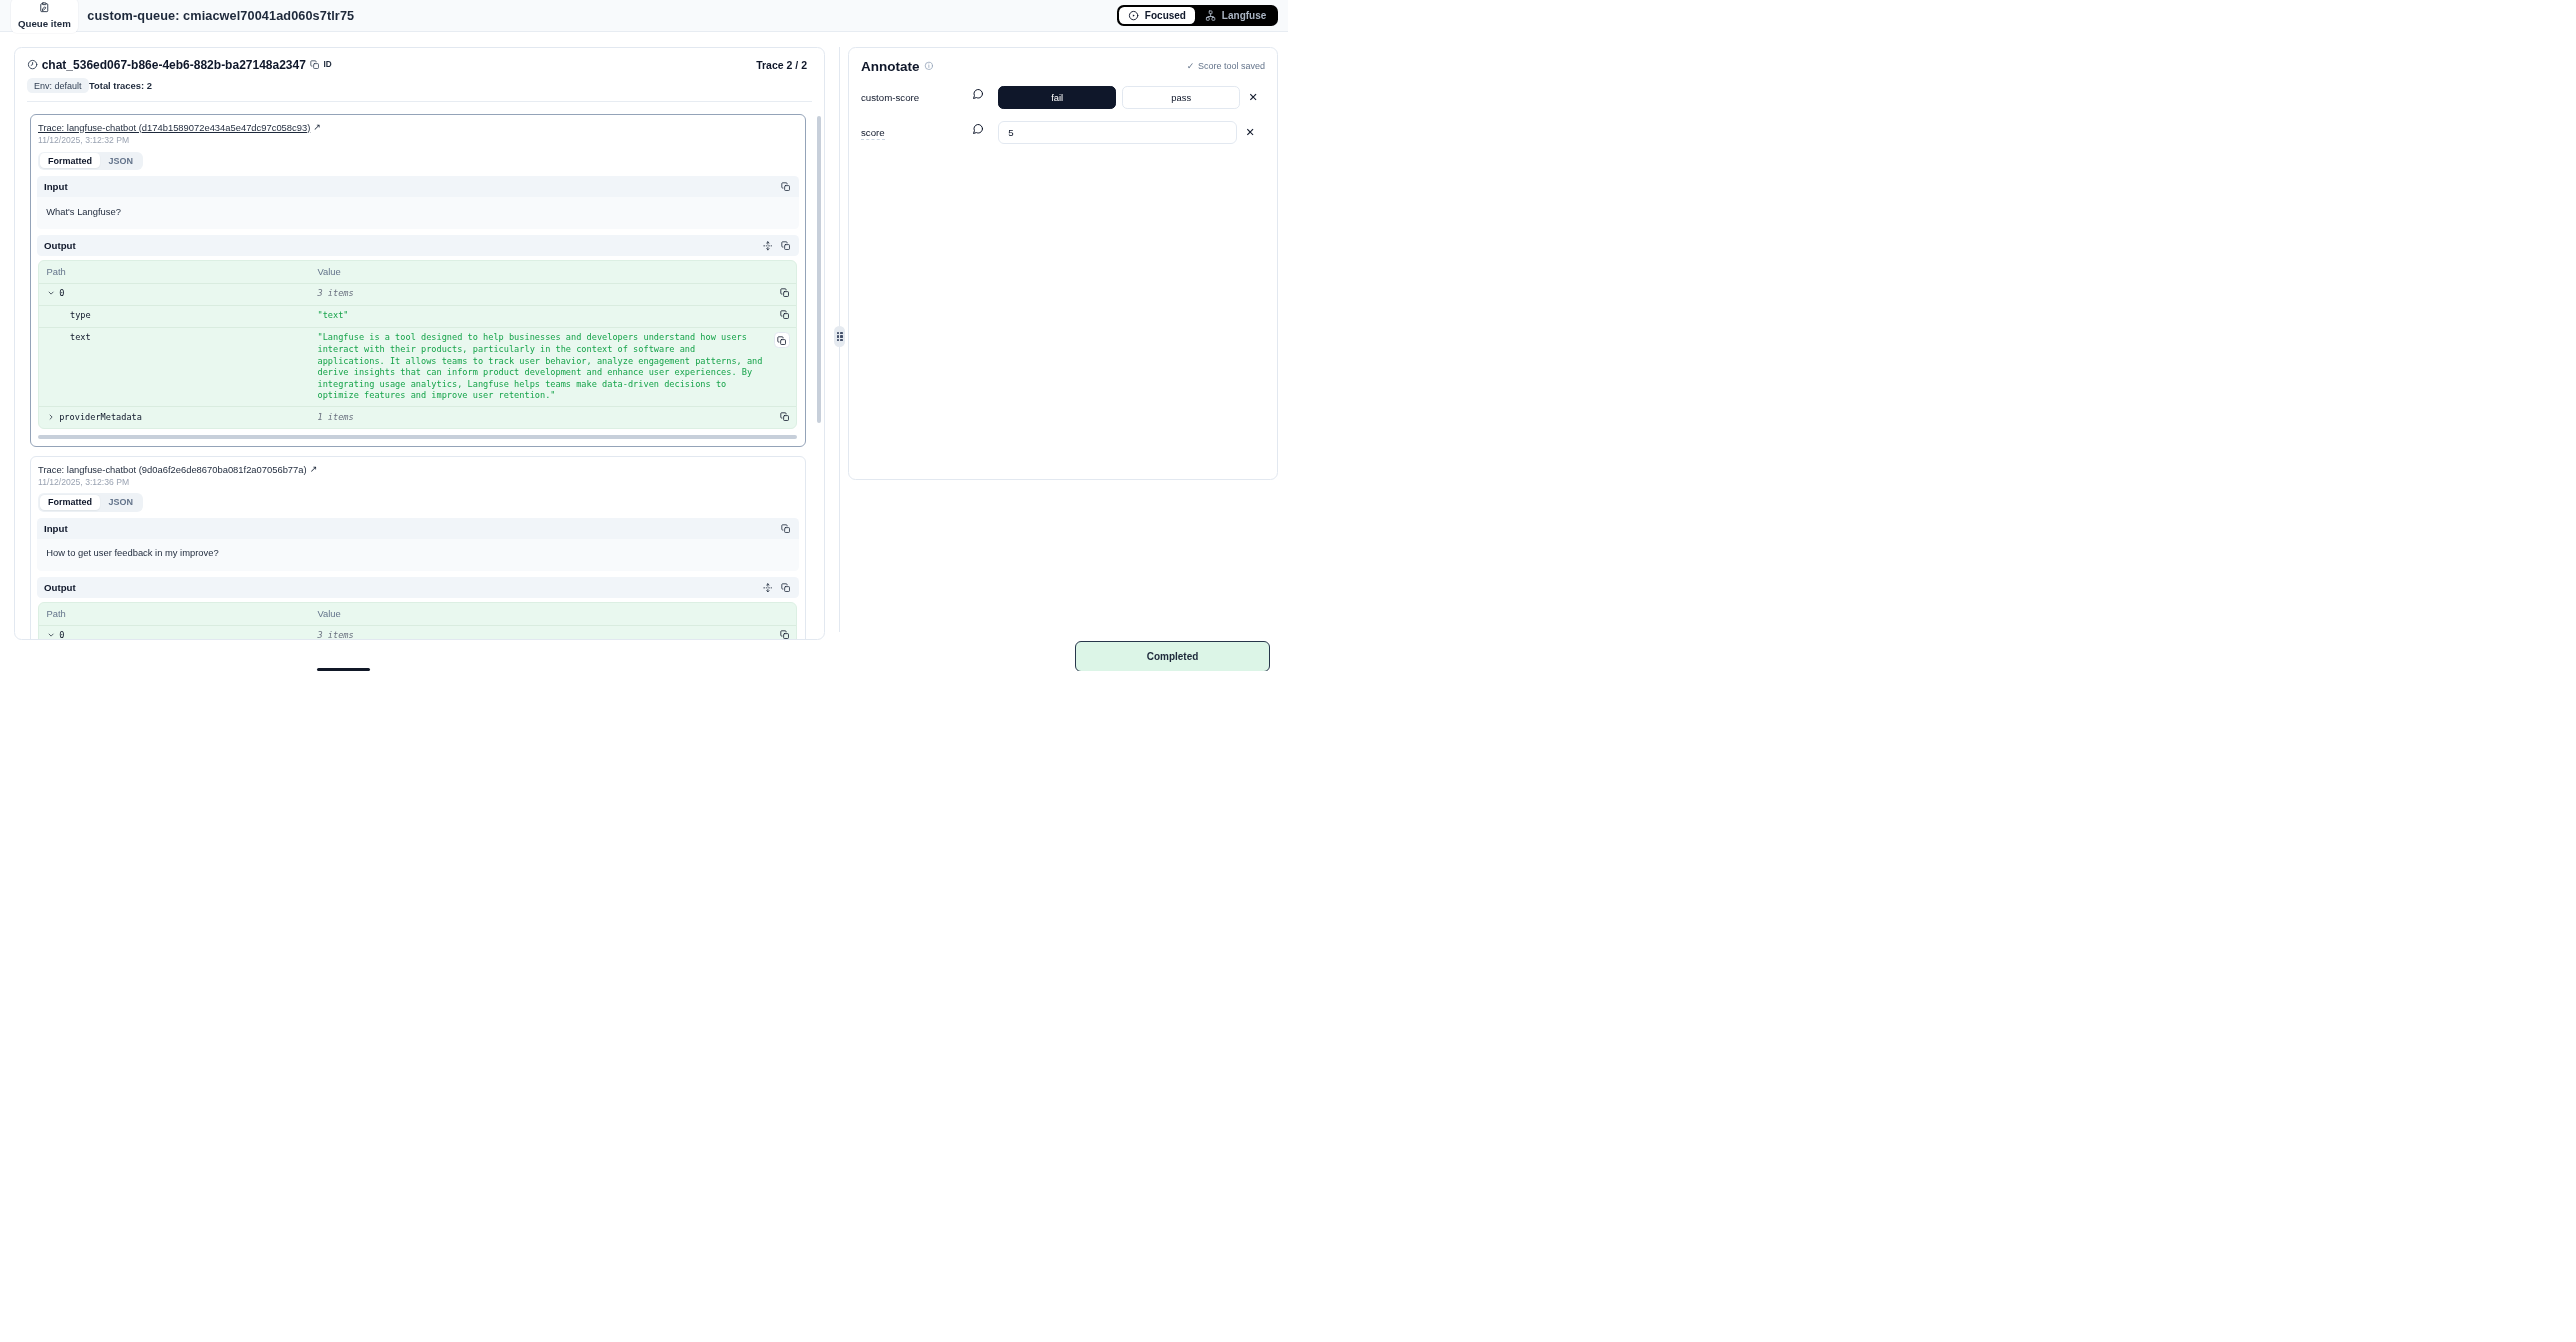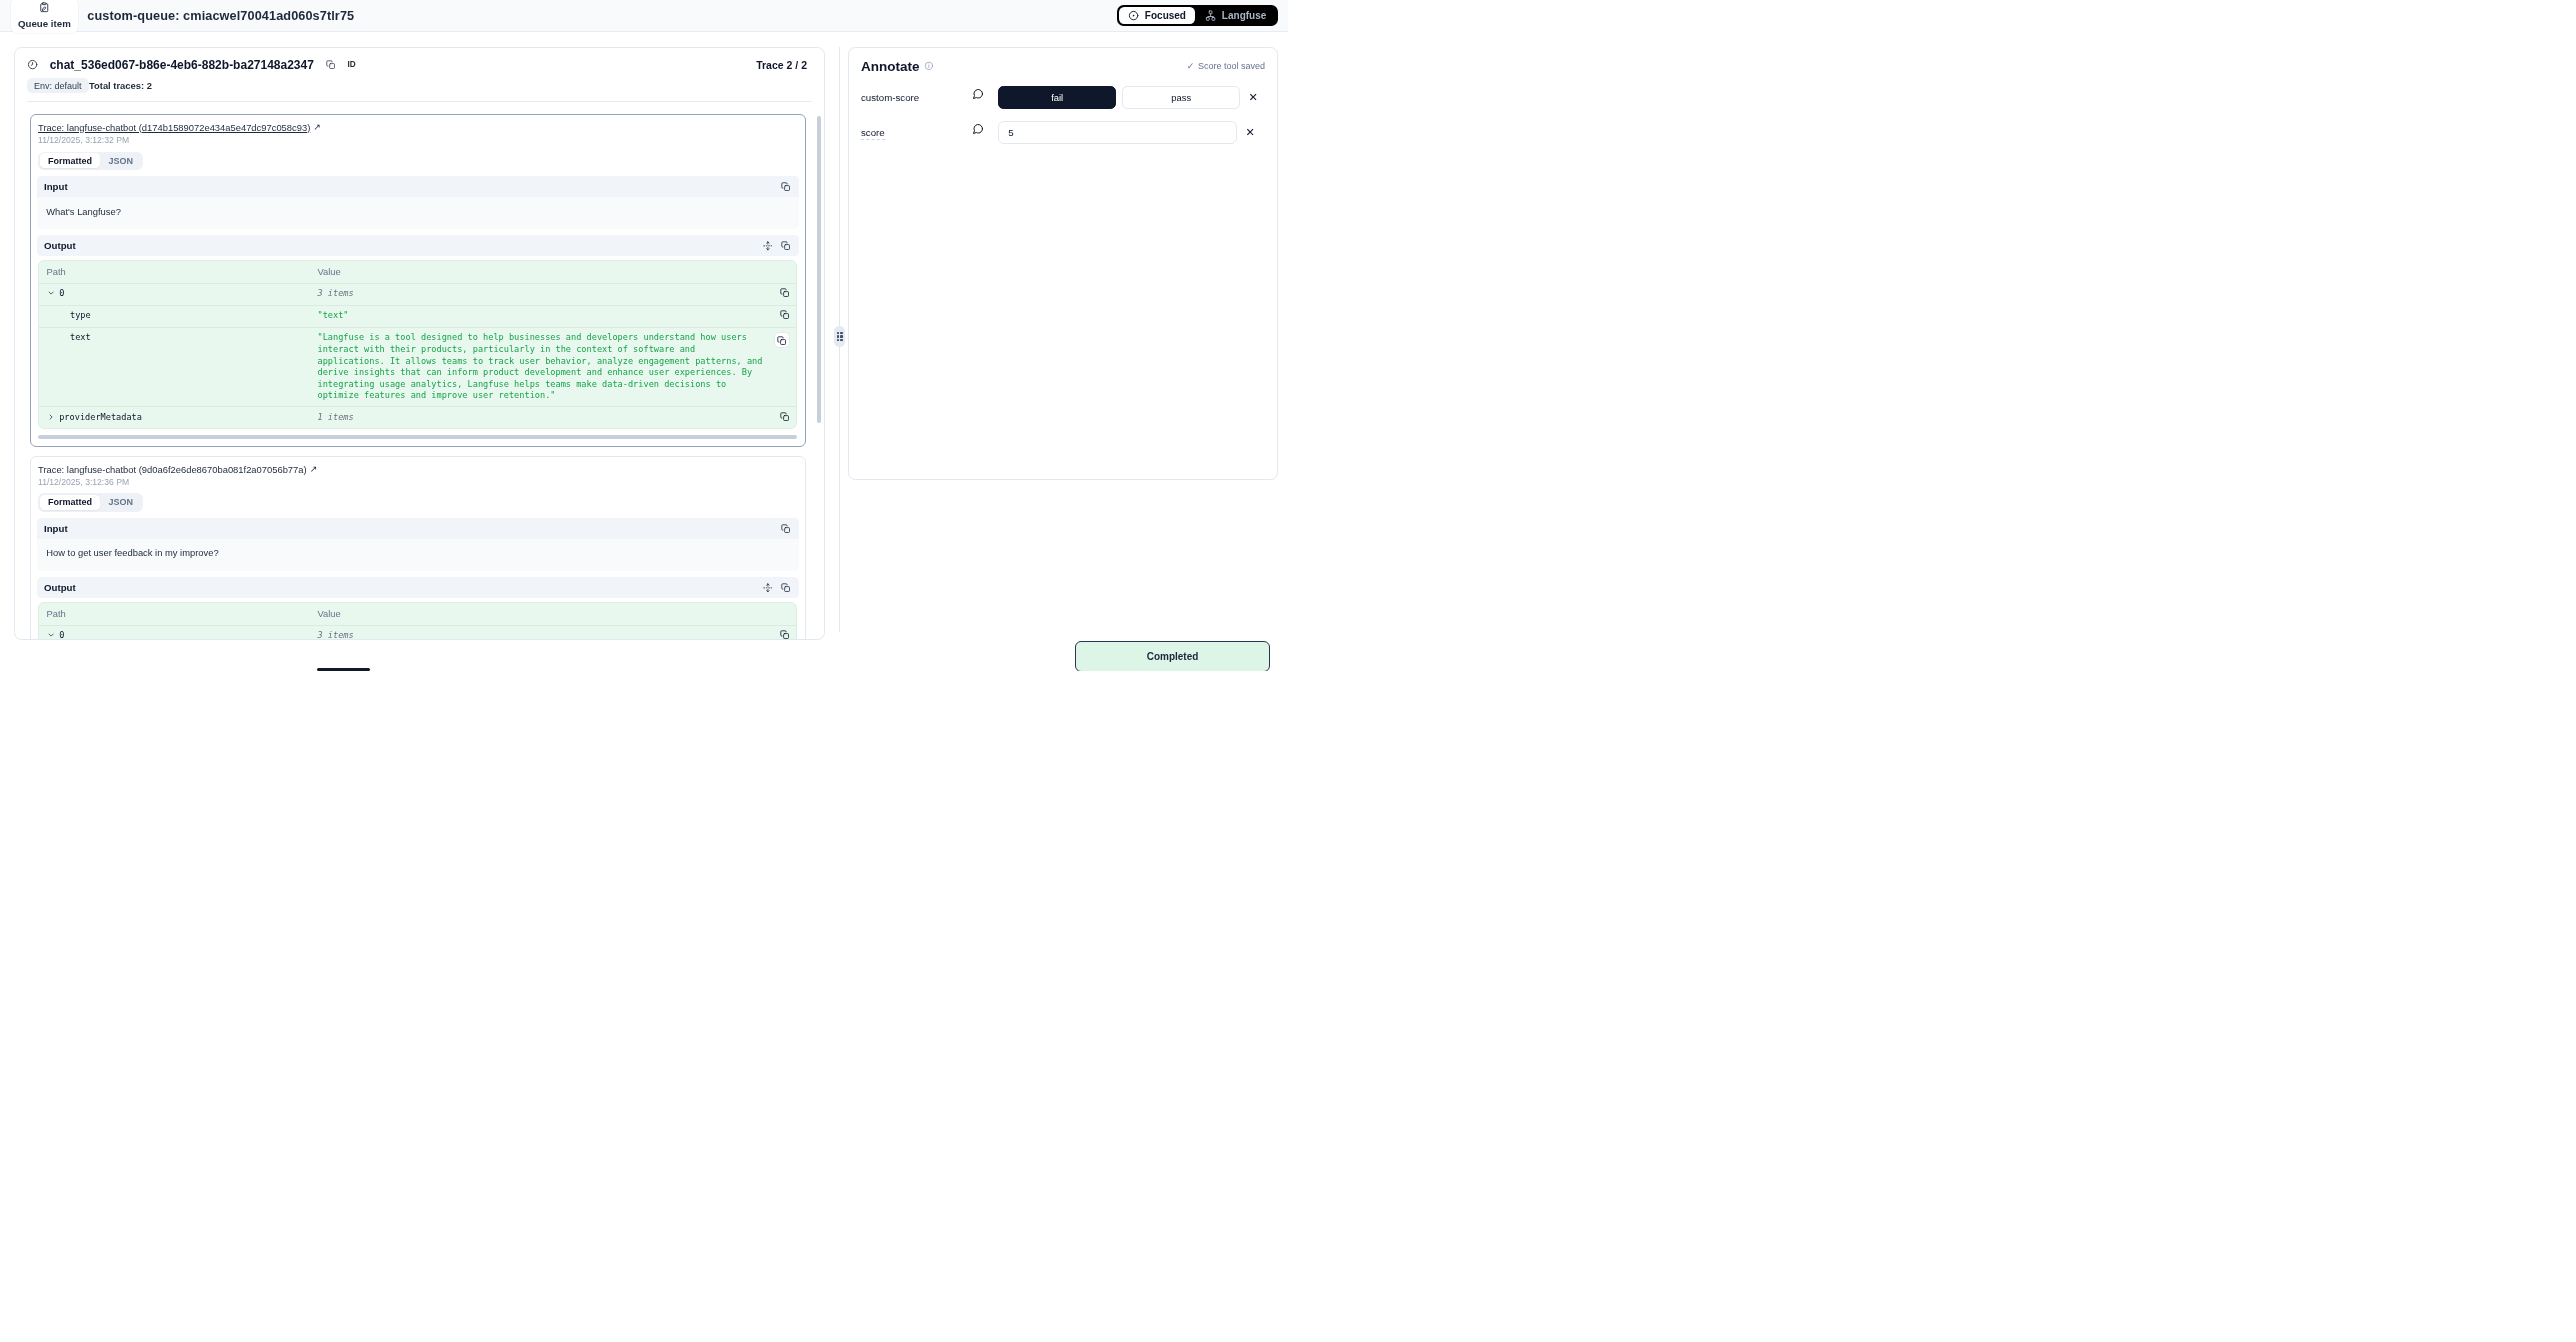--- a/index.html
+++ b/index.html
@@ -22,21 +22,21 @@
   
   .left-panel { position:absolute; left:13.5px; top:47px; width:811px; height:593px; background:#fff; border:0.7px solid #e2e8f0; border-radius:7.5px; overflow:hidden; }
   .right-panel { position:absolute; left:848px; top:47px; width:430px; height:433px; background:#fff; border:0.7px solid #e2e8f0; border-radius:7.5px; overflow:hidden; }
   .panel-gap-line { position:absolute; left:839px; top:47px; width:0.7px; height:585px; background:#e2e8f0; }
   .drag-handle { position:absolute; left:834px; top:326px; width:11.2px; height:21px; background:#e5eaf0; border-radius:5.2px; display:flex; align-items:center; justify-content:center; cursor:col-resize; }
   .dots { display:grid; grid-template-columns:repeat(2,2.2px); grid-auto-rows:2.2px; gap:1.5px; }
   .dots i { background:#44506a; border-radius:0.4px; }
 
   
   .panel-head { padding:9.7px 12px 0 12px; }
-  .ph-row1 { display:flex; align-items:center; gap:12px;text-align:right; }
+  .ph-row1 { display:flex; align-items:center; gap:4px;text-align:right; }
   .item-title { font-size:12px; font-weight:700; color:#0f172a; }
   .mini-label { font-size:8.2px; font-weight:700; color:#1e293b; }
   .trace-counter { margin-left:auto; font-size:10.5px; font-weight:700; color:#0f172a; padding-right:4.5px; }
   .ph-row2 { display:flex; align-items:center; margin-top:6.7px; }
   .env-badge { background:#eef2f6; border-radius:5.2px; padding:2.2px 7.5px; font-size:9px; color:#334155; }
   .total-traces { font-size:9.4px; font-weight:700; color:#1e293b; }
   .head-divider { border-top:0.7px solid #e7ecf2; margin-top:8.2px; }
 
   .scroll-area { padding:12px 18px 0 15px; position:relative; }
   .v-scrollbar { position:absolute; right:3px; top:68px; width:3.7px; height:307px; background:#c7cfda; border-radius:2.2px; }

